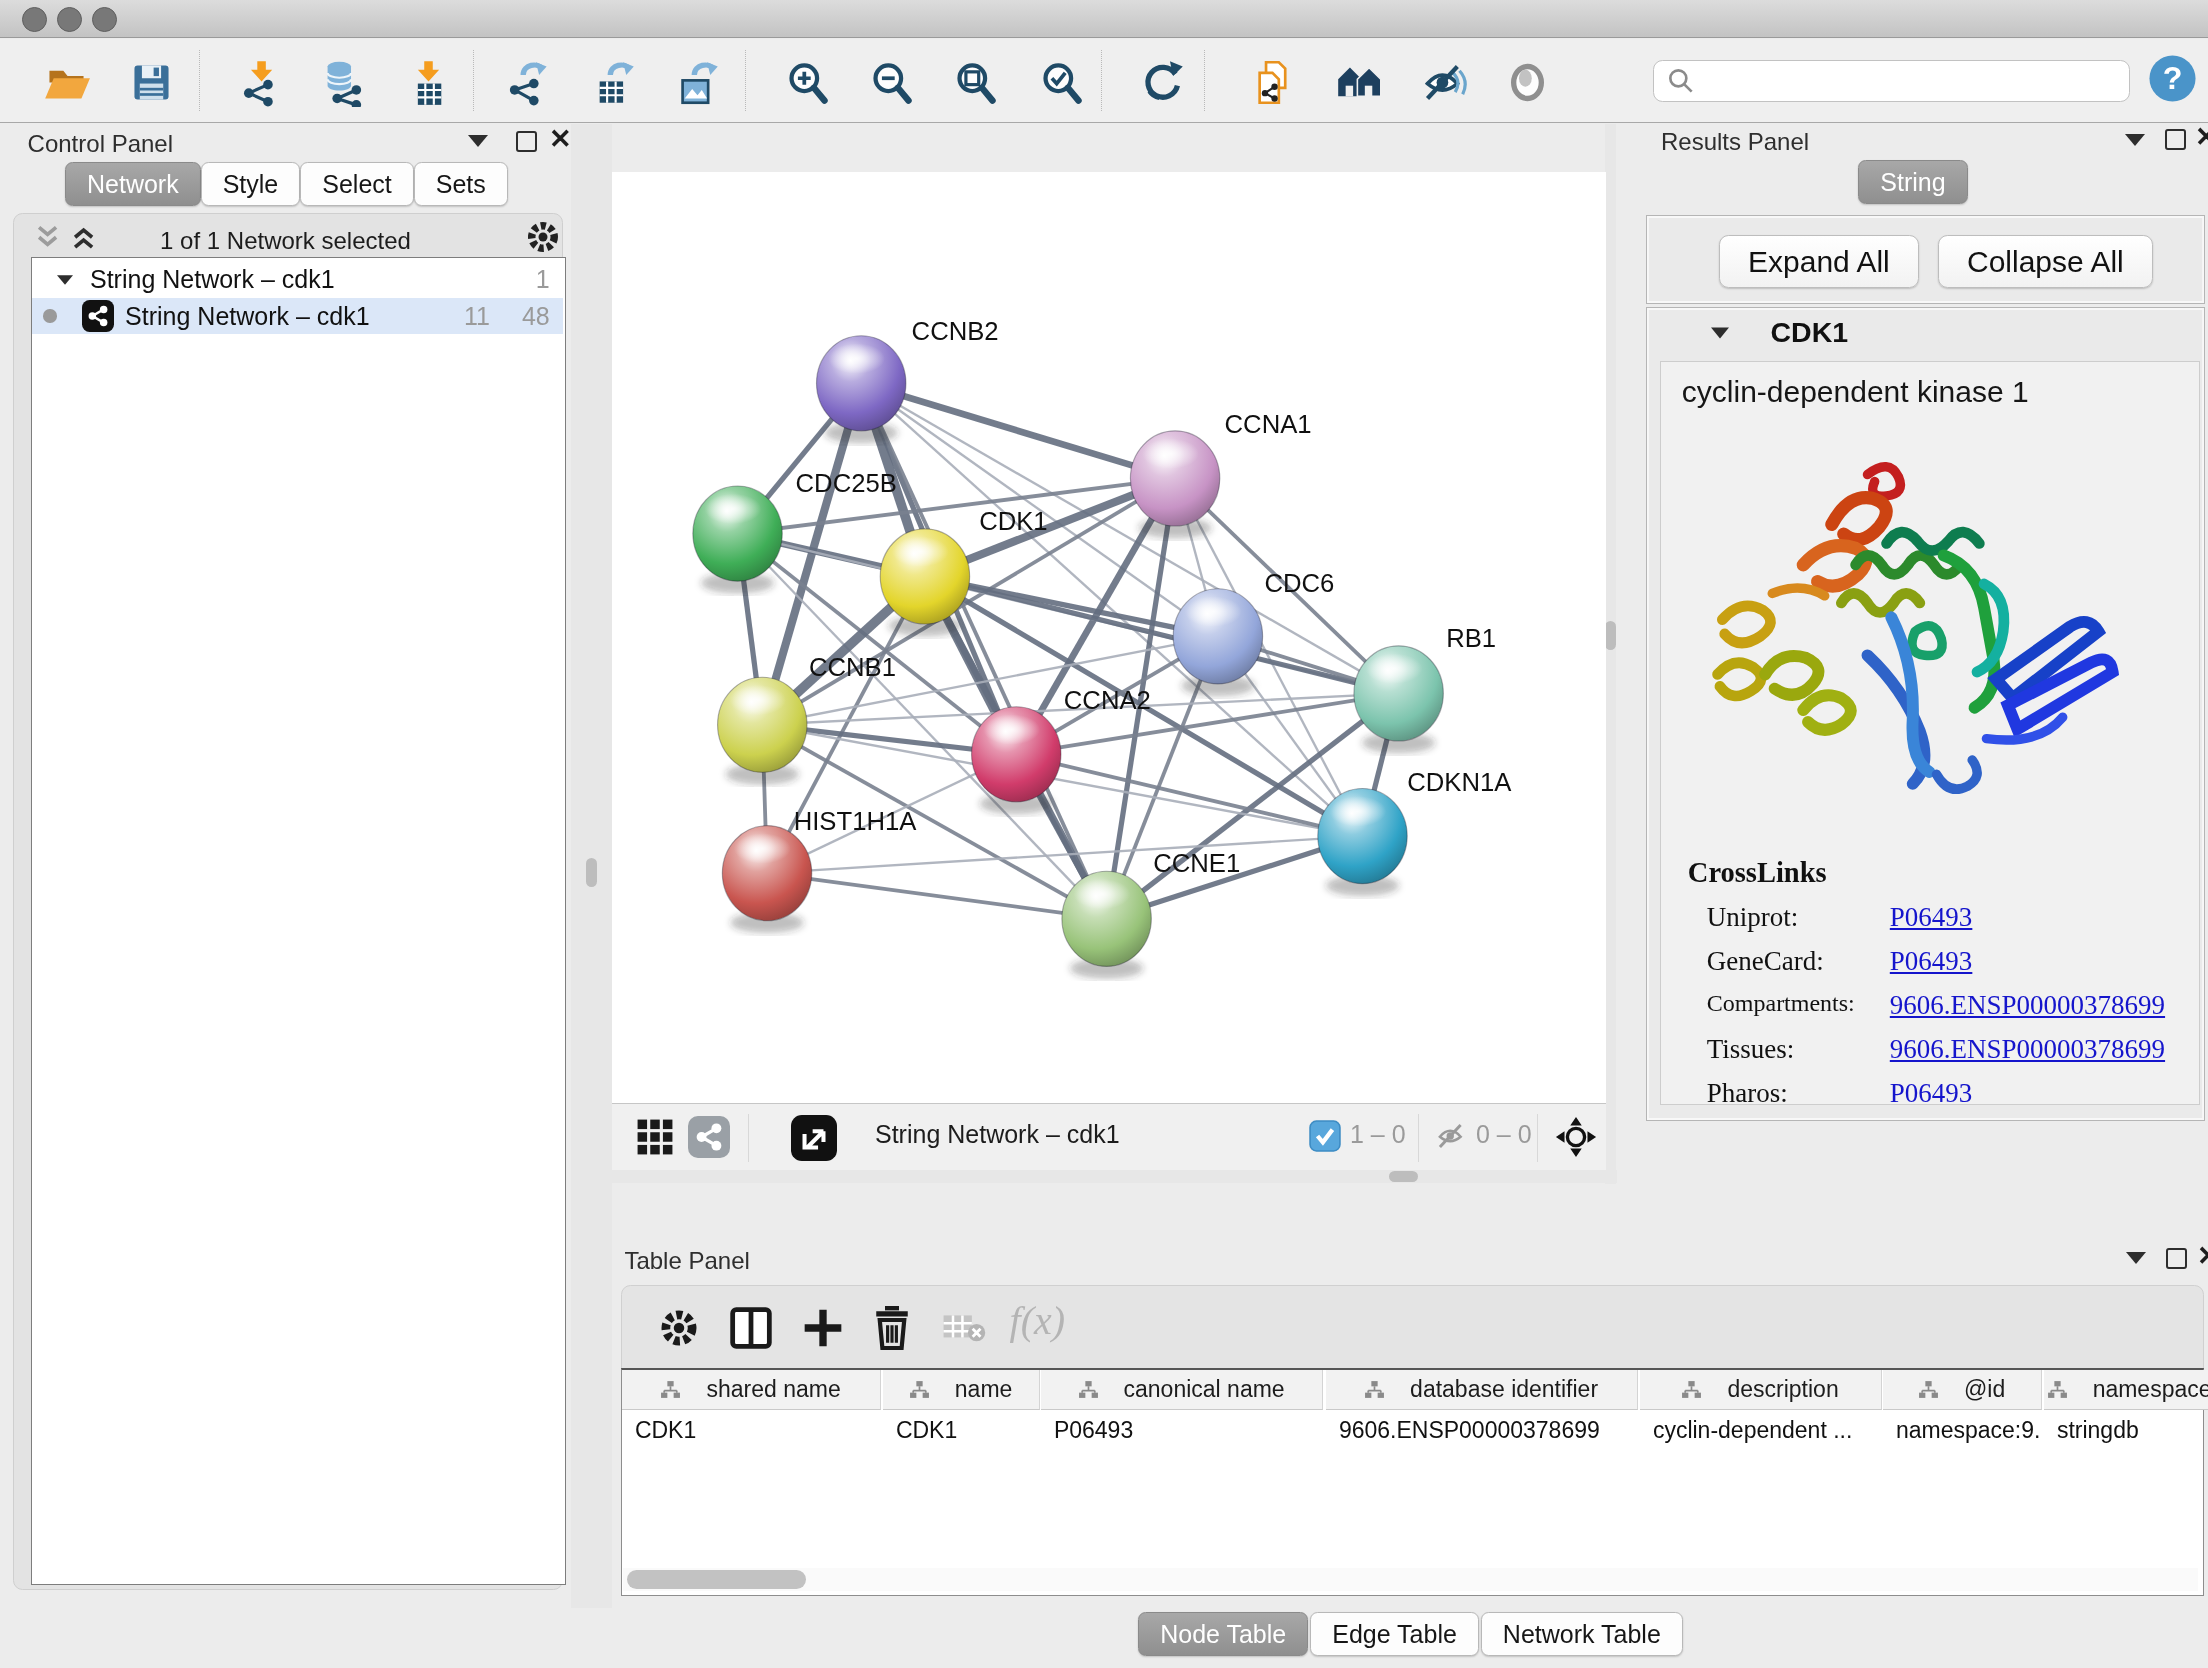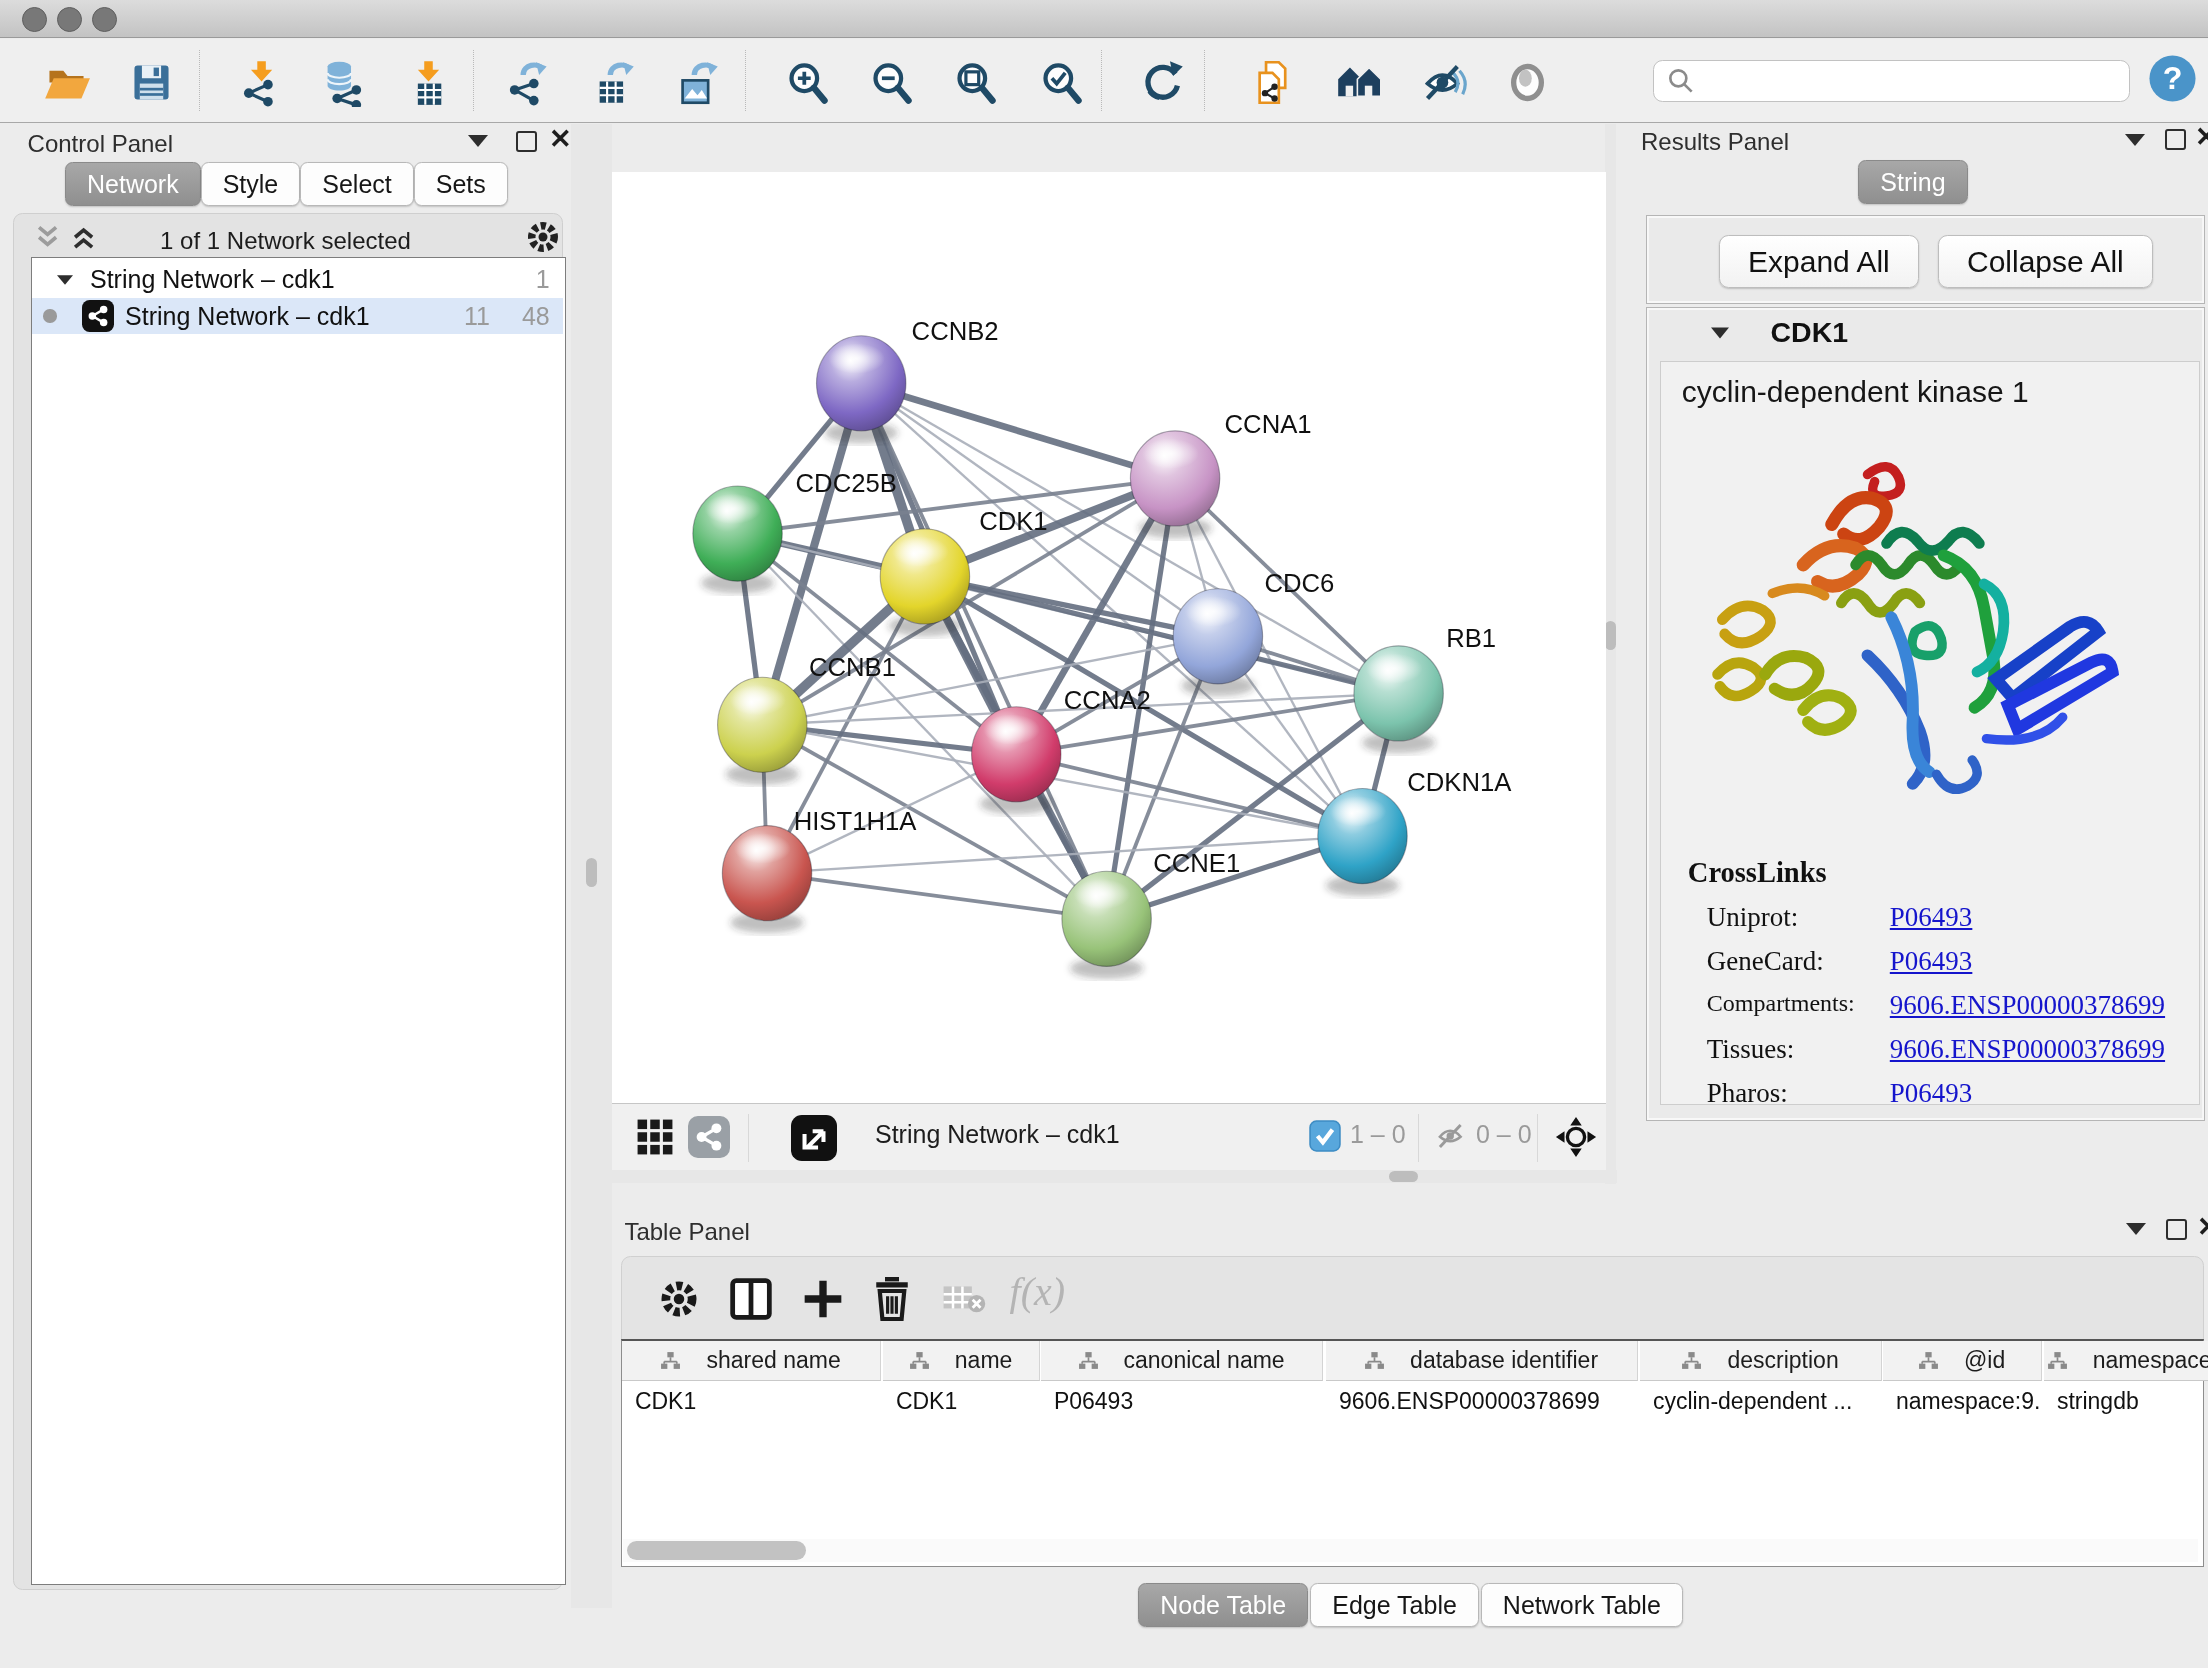--- a/index.html
+++ b/index.html
@@ -63,21 +63,21 @@
   .rp-inner-box { position:absolute; background:#eaeaea; border:1.9px solid #b5b5b5; box-shadow:inset 0 0 0 1.9px #f8f8f8; }
   .btn { background:linear-gradient(#ffffff,#f2f2f2); border:1px solid #bdbdbd; border-radius:9.5px;
     font-size:30px; color:#111; padding:8.6px 28.5px; box-shadow:0 1px 1.9px rgba(0,0,0,.2); }
   .rp-content { position:absolute; left:13.3px; top:53px; width:540px; height:744px; background:#f1f1f1;
     border:1px solid #cdcdcd; overflow:hidden; }
   .serif { font-family:"Liberation Serif", serif; }
   .xlink { color:#1515cc; text-decoration:underline; }
   .xl-row { position:relative; height:44px; }
 
   
-  .tp { position:absolute; left:612px; top:1212px; width:1597px; height:424px; background:#ececec; }
+  .tp { position:absolute; left:612px; top:1241px; width:1597px; height:424px; background:#ececec; }
   .tp-toolbox { position:absolute; left:8.6px; top:44px; width:1583px; height:84px;
     background:#e4e4e4; border:1px solid #d0d0d0; border-radius:9.5px 9.5px 0 0; }
   .tp-table { position:absolute; left:8.6px; top:127px; width:1583px; height:228px; background:#fff;
     border:1.9px solid #8d8d8d; border-top:2.9px solid #555; }
   .th-cell { position:absolute; top:0; height:40px; background:#f2f2f2; border-right:1.9px solid #d4d4d4;
     font-size:23px; color:#1c1c1c; display:flex; align-items:center; justify-content:center; gap:25px; border-bottom:1.9px solid #c9c9c9; overflow:hidden; white-space:nowrap; }
   .td-cell { position:absolute; top:42px; height:36px; font-size:23px; color:#111; padding-left:13.3px;
     display:flex; align-items:center; overflow:hidden; white-space:nowrap; }
   .hscroll { position:absolute; left:1.9px; bottom:3.8px; width:1575px; height:23px; background:#fafafa; }
   .hthumb { position:absolute; left:3.8px; top:1.9px; width:179px; height:19px; border-radius:9.5px; background:#c2c2c2; }
@@ -656,21 +656,21 @@
     <svg class="abs" style="left:942px;top:11.4px" width="44" height="44" viewBox="0 0 46 46">
       <circle cx="23" cy="23" r="9" fill="none" stroke="#111" stroke-width="3.5"></circle>
       <path d="M23 2 l6 9 h-12 z M44 23 l-9 6 v-12 z M23 44 l-6 -9 h12 z M2 23 l9 -6 v12 z" fill="#111"></path>
     </svg>
   </div>
 
   <div class="abs" style="left:612px;top:1170px;width:1597px;height:13.3px;background:#e7e7e7"></div>
   <div class="splitter-h" style="left:1389px;top:1171px"></div>
 
   <div class="rp">
-    <div class="abs panel-title" style="left:24px;top:3.8px">Results Panel</div>
+    <div class="abs panel-title" style="left:44px;top:3.8px">Results Panel</div>
     <span class="abs tri-down" style="left:508px;top:9.5px"></span>
     <span class="abs float-box" style="left:548px;top:4.8px"></span>
     <span class="abs close-x" style="left:578px;top:2.9px">✕</span>
 
     <div class="abs" style="left:0;top:36px;width:592px;text-align:center">
       <span class="tab sel">String</span>
     </div>
 
     <div class="rp-inner-box" style="left:28.5px;top:91px;width:559px;height:89px">
       <button class="btn abs" style="left:72px;top:19px">Expand All</button>

